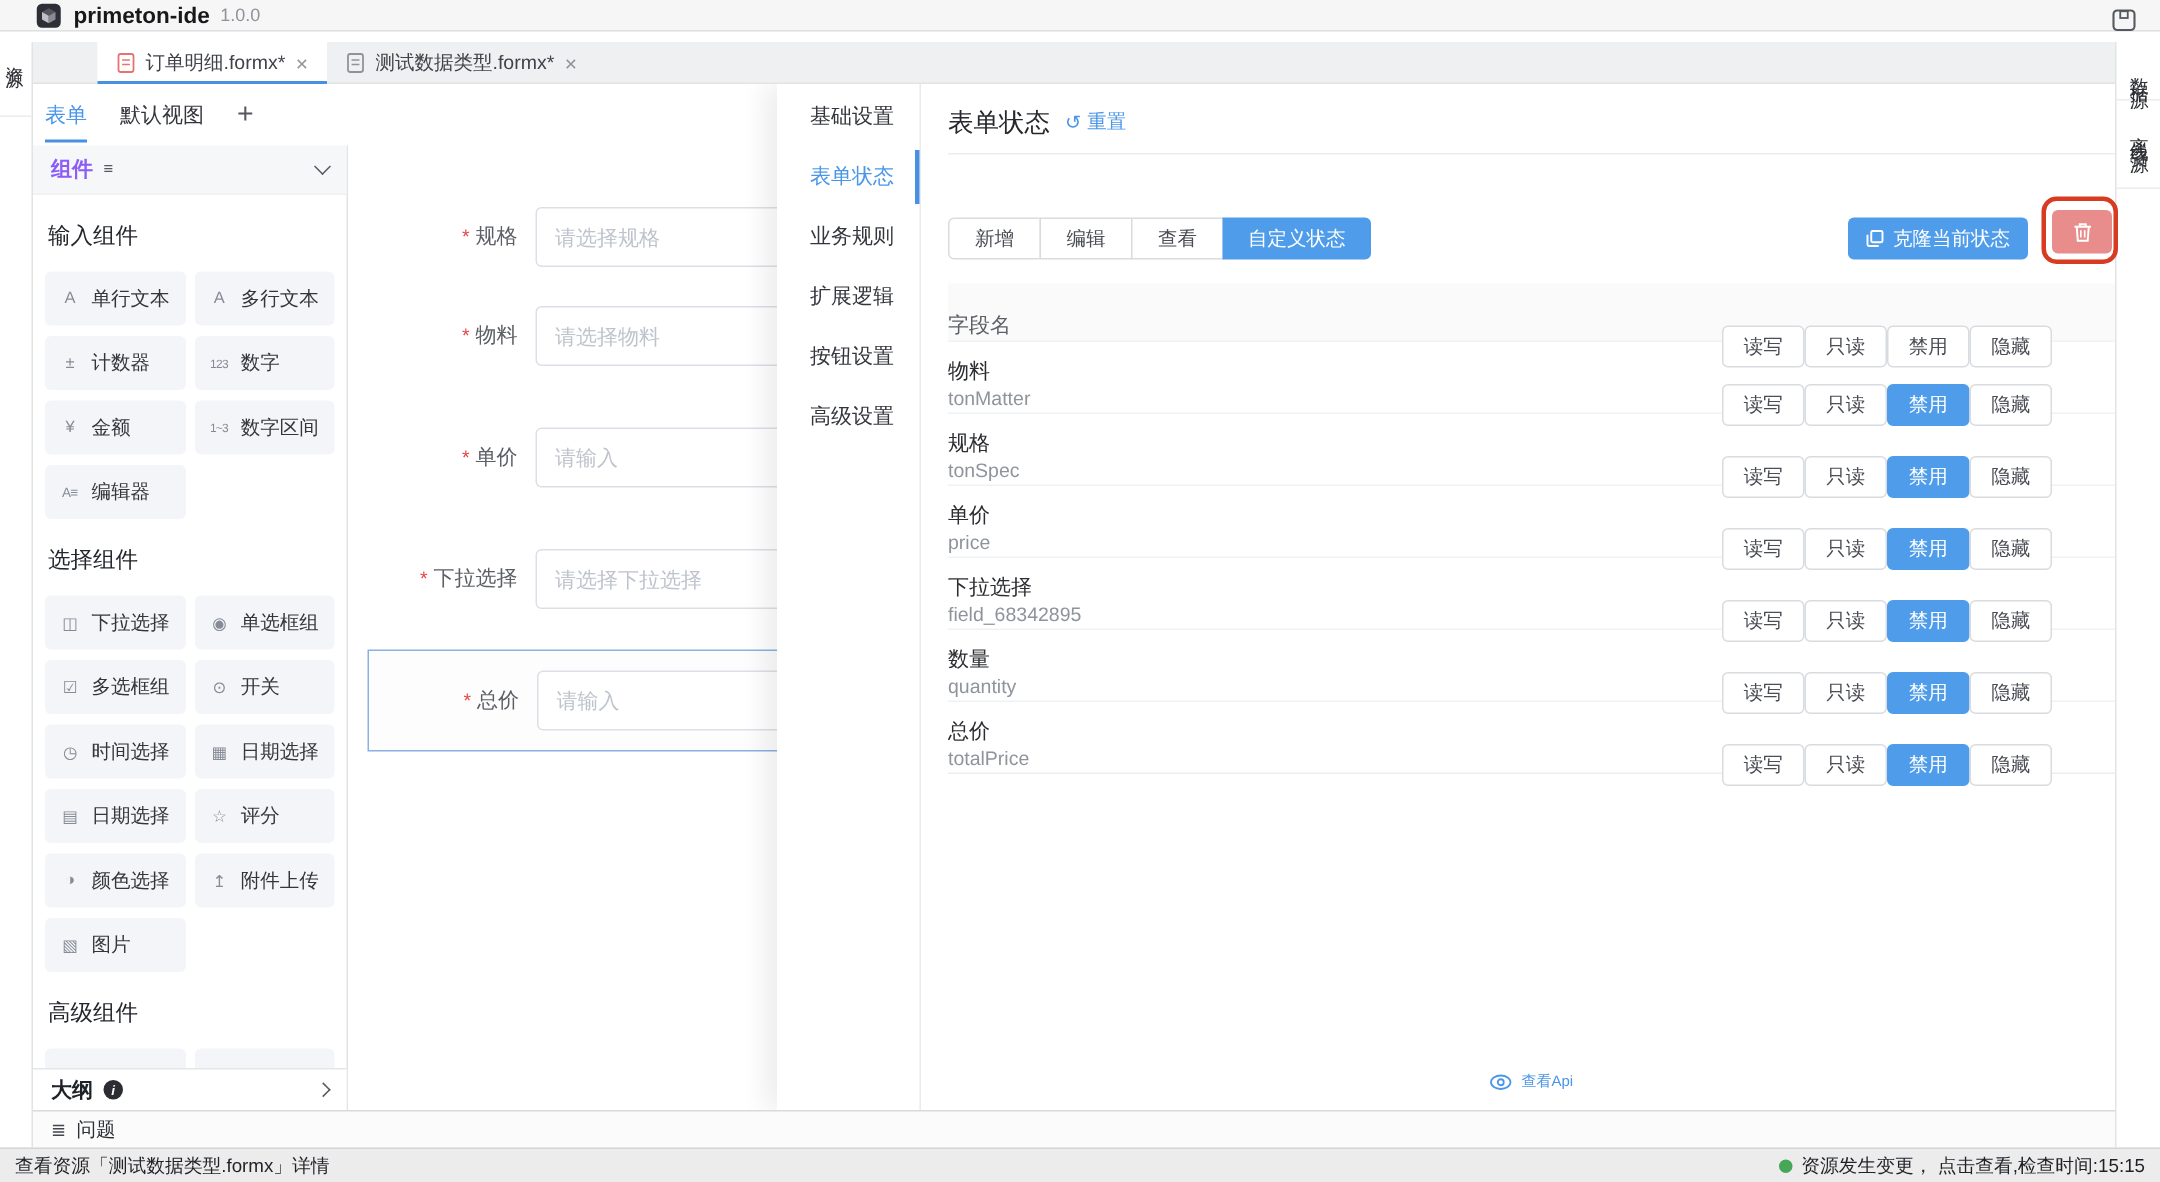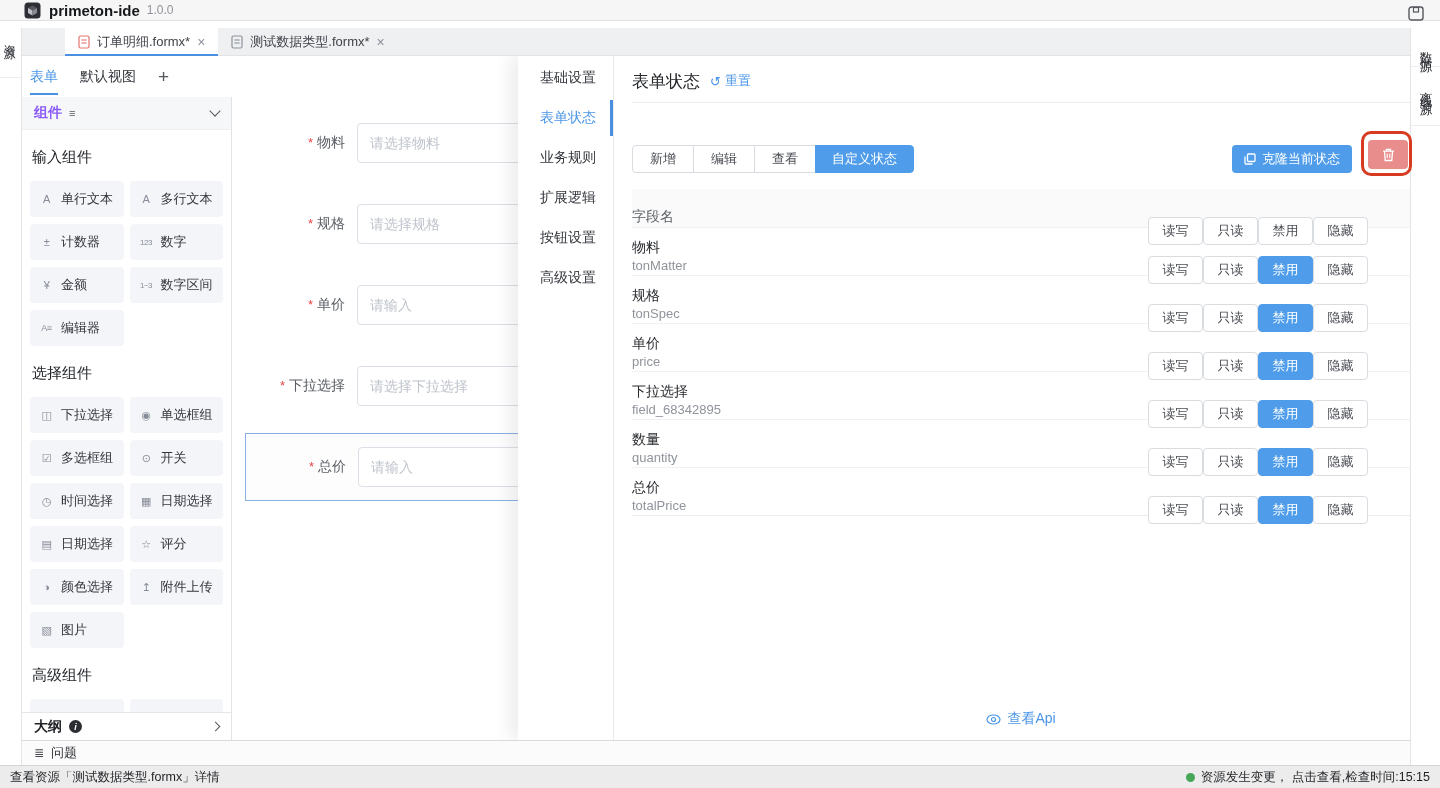--- a/index.html
+++ b/index.html
@@ -115,21 +115,21 @@
   .t-head { height:38px; background:#fafafa; font-size:14px; color:#5c6066; }
   .t-row { height:48px; border-top:1px solid #f0f1f3; }
   .t-namecell { line-height:1; }
   .t-name { font-size:14px; color:#2b2d31; line-height:19px; }
   .t-code { font-size:13px; color:#8f949b; line-height:17px; }
   .st-btn { height:28px; border:1px solid #d8dbe0; border-radius:4px; background:#fff; font-size:13px;
             color:#4a4d53; display:flex; align-items:center; justify-content:center; cursor:pointer;margin-top:28px; }
   .st-btn.on { background:#4f9dea; border-color:#4f9dea; color:#fff; }
 
   .api-link { position:absolute; bottom:12px; left:18px; right:0; display:flex; justify-content:center;
-              align-items:center; gap:6px; color:#4a96e8; font-size:14px; cursor:pointer; }
+              align-items:center; gap:6px; color:#4a96e8; font-size:10px; cursor:pointer; }
 
   
   .problems-bar { position:absolute; left:22px; right:30px; bottom:23px; height:25px; border-top:1px solid #d9dadc;
                   background:#fbfbfc; display:flex; align-items:center; padding-left:12px; gap:7px; z-index:15; }
   .problems-bar .pb-icon { font-size:12px; color:#44474d; }
   .problems-bar .pb-label { font-size:13px; color:#2c2e33; }
   .statusbar { position:absolute; left:0; right:0; bottom:0; height:23px; background:#ececec; border-top:1px solid #d5d5d6;
                display:flex; align-items:center; justify-content:space-between; padding:0 10px; z-index:40; }
   .sb-left { font-size:12.5px; color:#1f2125; }
   .sb-right { display:flex; align-items:center; gap:6px; font-size:12.5px; color:#1f2125; }
@@ -296,27 +296,27 @@
       </div>
     </div>
     <div class="outline-row">
       <span class="ol-label">大纲</span>
       <span class="info-dot">i</span>
       <span class="chev-right"></span>
     </div>
   </aside>
 
   <main class="canvas">
+    <div class="frow">
+      <span class="flabel"><span class="req">*</span><span>规格</span></span>
+      <input class="finput" placeholder="请选择规格" style="">
+    </div>
     <div class="frow first">
       <span class="flabel"><span class="req">*</span><span>物料</span></span>
       <input class="finput" placeholder="请选择物料" style="">
-    </div>
-    <div class="frow">
-      <span class="flabel"><span class="req">*</span><span>规格</span></span>
-      <input class="finput" placeholder="请选择规格" style="">
     </div>
     <div class="frow">
       <span class="flabel"><span class="req">*</span><span>单价</span></span>
       <input class="finput" placeholder="请输入" style="">
     </div>
     <div class="frow">
       <span class="flabel"><span class="req">*</span><span>下拉选择</span></span>
       <input class="finput" placeholder="请选择下拉选择" style="">
     </div>
     <div class="sel-wrap">

